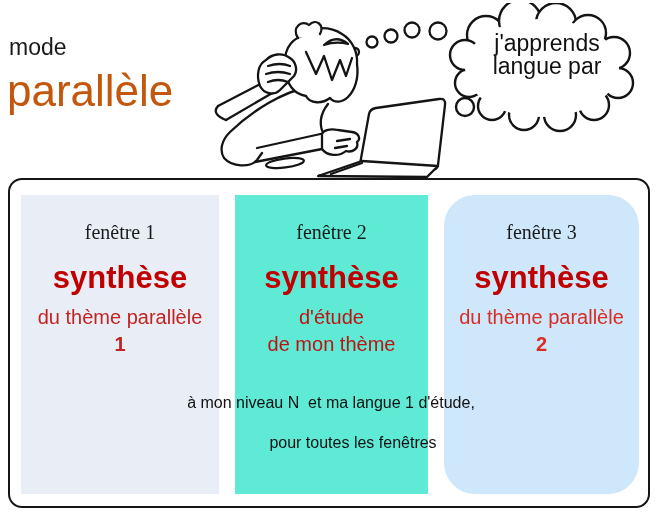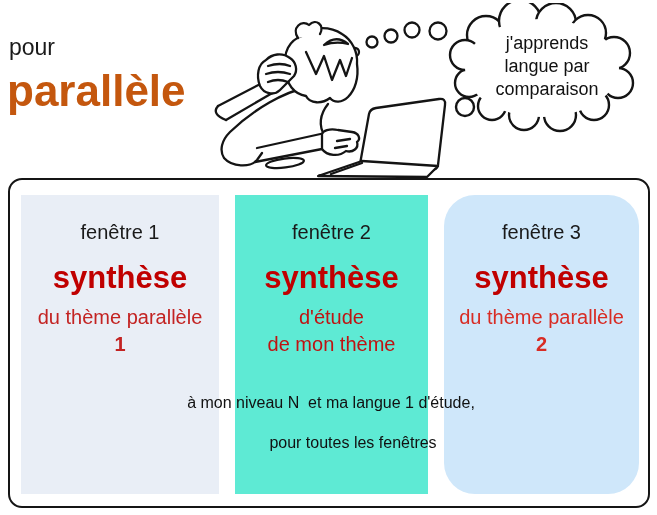--- a/index.html
+++ b/index.html
@@ -2,54 +2,54 @@
 <html><head>
 <meta charset="utf-8">
 <style>
   * { margin:0; padding:0; box-sizing:border-box; }
   html,body { width:657px; height:515px; background:#ffffff; overflow:hidden; }
   body { font-family:"Liberation Sans", sans-serif; position:relative; }
   .canvas { position:absolute; left:0; top:0; width:657px; height:515px; background:#fff; }
 
   
   .mode-label { position:absolute; left:9px; top:34px; font-size:23px; color:#1a1a1a; }
-  .main-title { position:absolute; left:7px; top:66px; font-size:44px; font-weight:bold; letter-spacing:0px; }
+  .main-title { position:absolute; left:7px; top:66px; font-size:44px; font-weight:normal; letter-spacing:0px; }
 
   
   .person-svg { position:absolute; left:210px; top:0px; }
 
   
   .cloud-wrap { position:absolute; left:448px; top:3px; width:198px; height:142px; }
   .cloud-wrap svg { position:absolute; left:0; top:0; }
   .cloud-text { position:absolute; left:0; top:29px; width:198px; text-align:center;
-                font-size:18px; line-height:23px; color:#111; }
+                font-size:23px; line-height:23px; color:#111; }
 
   
   .panel { position:absolute; left:8px; top:178px; width:642px; height:330px;
            border:2.5px solid #151515; border-radius:14px; background:#fff; }
   .window { position:absolute; top:15px; height:299px; text-align:center; }
   .win-1 { left:11px;  width:198px; }
   .win-2 { left:225px; width:193px; }
   .win-3 { left:434px; width:195px;border-radius:31px; }
-  .win-label   { margin-top:26px; font-size:20px; color:#1a1a1a; }
+  .win-label   { margin-top:26px; font-size:20px; color:#1a1a1a;font-family:Liberation Serif, serif; }
   .win-heading { margin-top:16px; font-size:31px; font-weight:bold; }
   .win-sub     { margin-top:8px; font-size:20px; line-height:27px; }
   .win-sub .bold { font-weight:bold; }
 
   .footer-line { position:absolute; left:0; width:642px; text-align:center;
                  font-size:16px; color:#111; white-space:pre; }
   .footer-1 { top:214px; }
   .footer-2 { top:254px;padding-left:44px; }
 </style>
 </head>
 <body>
 
 <div class="canvas">
 
-  <div class="mode-label">pour</div>
+  <div class="mode-label">mode</div>
   <div class="main-title" style="color: rgb(196, 87, 14);">parallèle</div>
 
   <svg class="person-svg" width="250" height="182" viewBox="0 0 250 182" fill="none" stroke="#141414" stroke-width="2.3" stroke-linecap="round" stroke-linejoin="round">
 
     <g>
       <circle cx="145" cy="52" r="4" fill="#fff"></circle>
       <circle cx="162" cy="42" r="5.5" fill="#fff"></circle>
       <circle cx="181" cy="36" r="6.5" fill="#fff"></circle>
       <circle cx="202" cy="30" r="7.5" fill="#fff"></circle>
       <circle cx="228" cy="31" r="8.5" fill="#fff"></circle>
@@ -100,21 +100,20 @@
       <circle cx="112" cy="112" r="16"></circle>
       <circle cx="76" cy="112" r="15"></circle>
       <circle cx="44" cy="103" r="14"></circle>
       <circle cx="21" cy="80" r="14"></circle>
       <circle cx="17" cy="52" r="15"></circle>
       <ellipse cx="94" cy="65" rx="77" ry="49" stroke="none"></ellipse>
     </svg>
     <div class="cloud-text">
       <div>j'apprends</div>
       <div>langue par</div>
-      <div>comparaison</div>
     </div>
   </div>
 
   <div class="panel">
 
     <div class="window win-1" style="background-color: rgb(233, 238, 246);">
       <div class="win-label">fenêtre 1</div>
       <div class="win-heading" style="color: rgb(192, 0, 0);">synthèse</div>
       <div class="win-sub" style="color: rgb(195, 35, 34);">
         <div>du thème parallèle</div>

